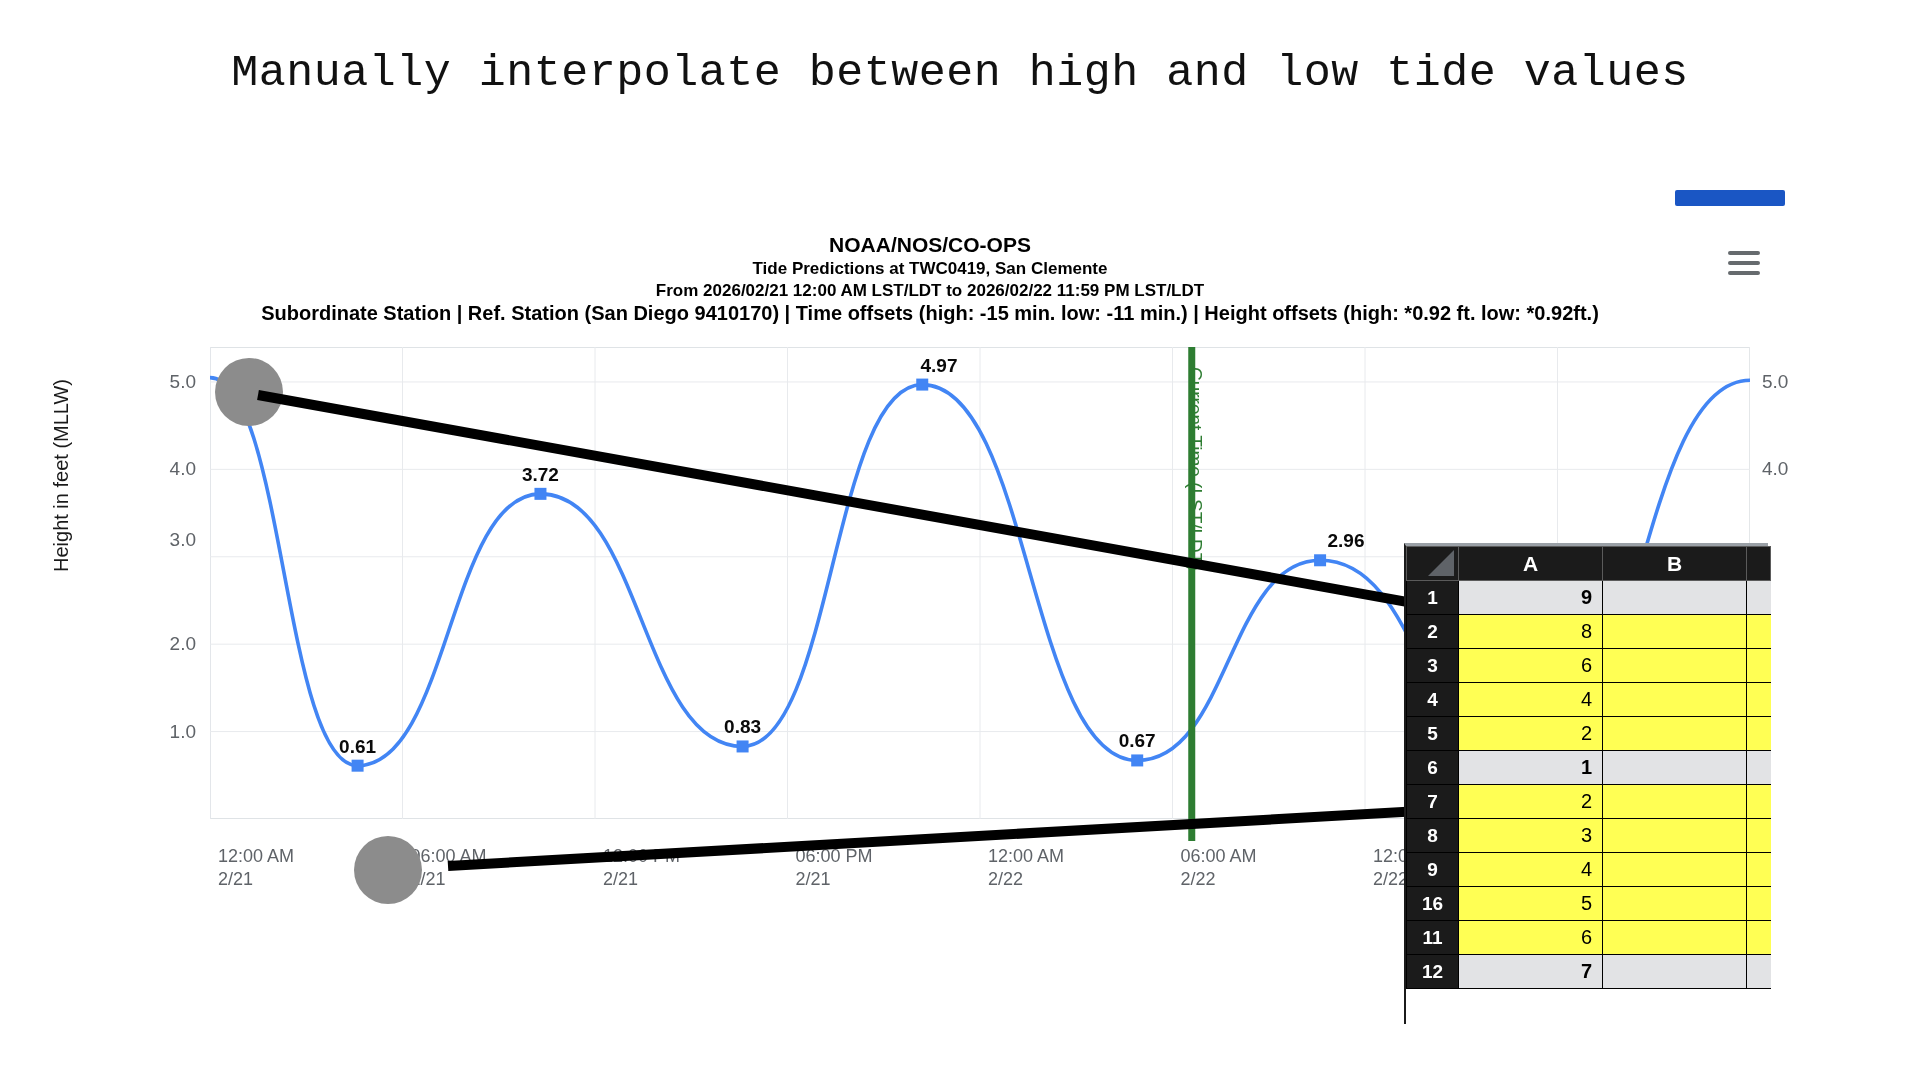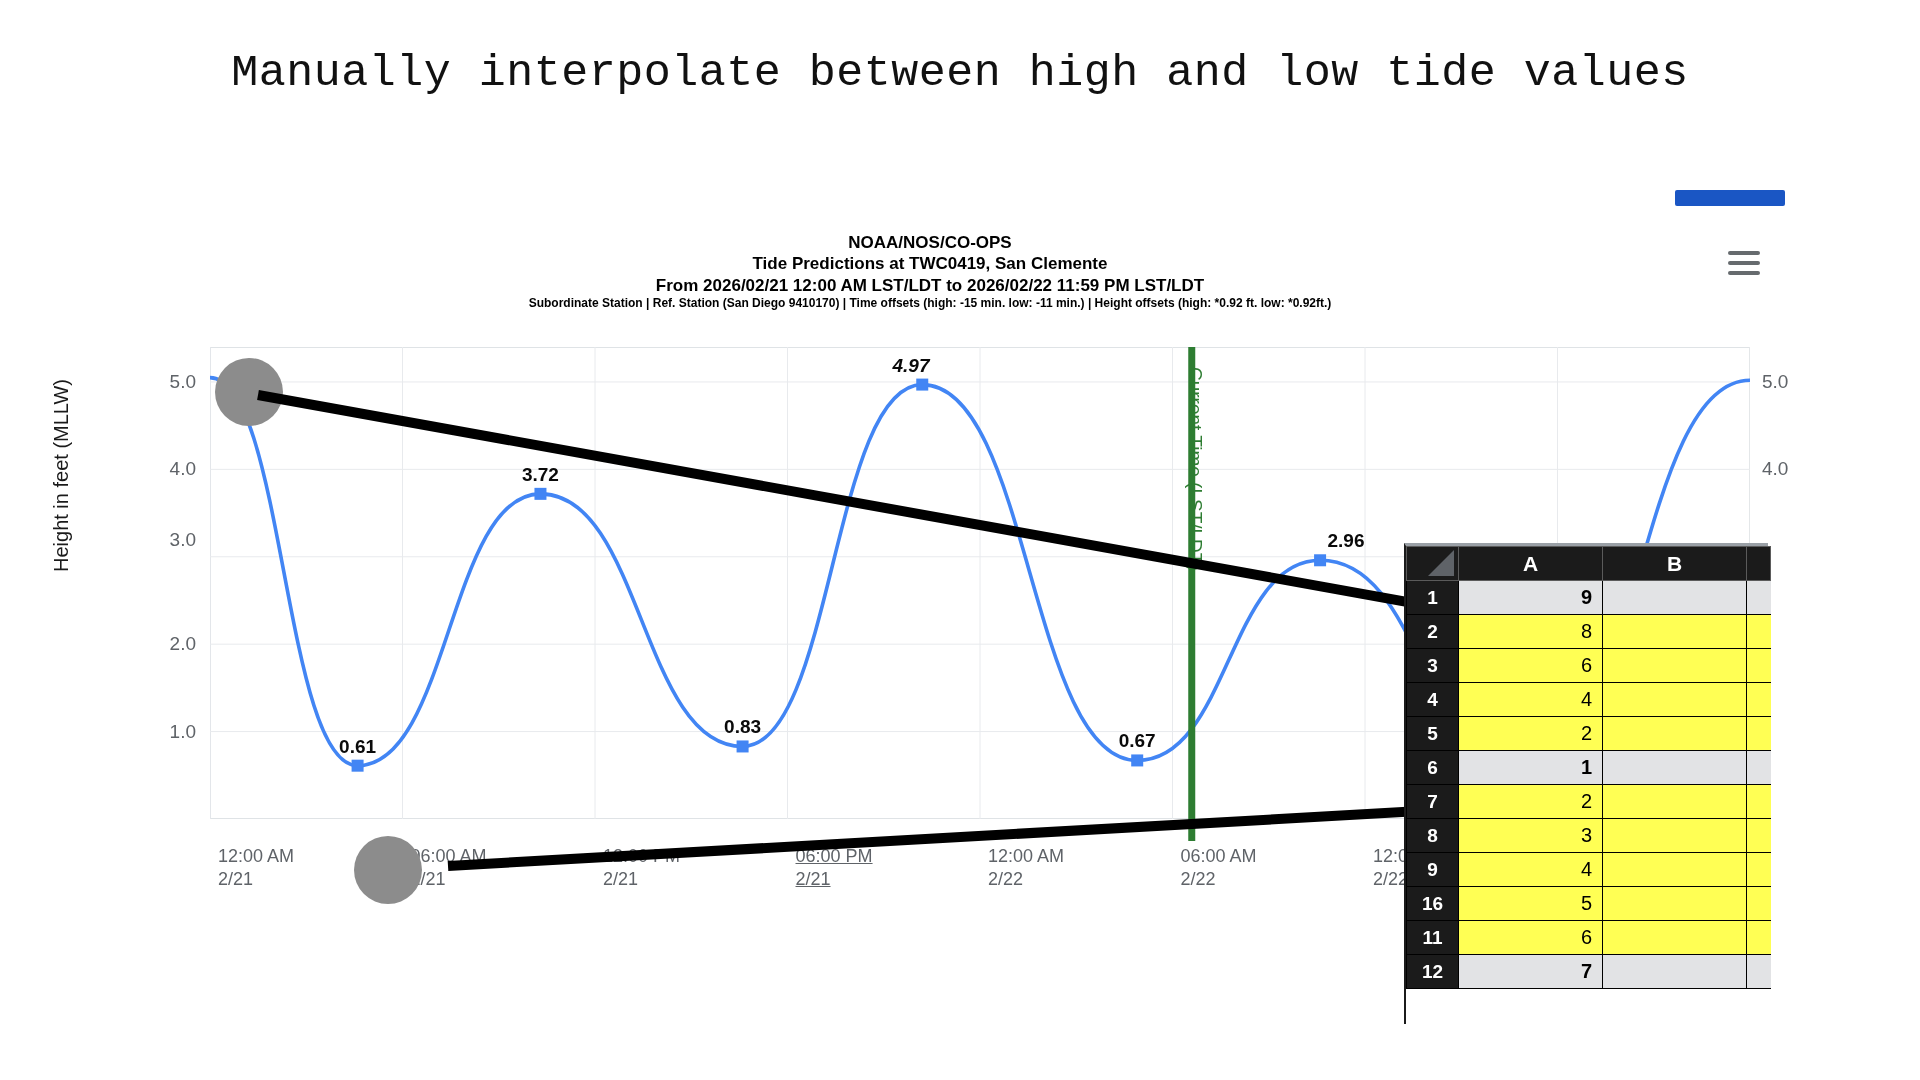--- a/index.html
+++ b/index.html
@@ -53,24 +53,24 @@
   }
   .chart-header {
     position: absolute; left: 0; top: 0; width: 1740px;
     text-align: center;
     color: #000;
     font-size: 17px;
     font-weight: bold;
     line-height: 1.25;
   }
   .chart-header .h-line { display: block; white-space: nowrap; }
-  .chart-header .h1 { font-size: 17px; }
+  .chart-header .h1 { font-size: 21px; }
   .chart-header .h2 { font-size: 17px; }
   .chart-header .h3 { font-size: 17px; }
-  .chart-header .h4 { font-size: 12px; }
+  .chart-header .h4 { font-size: 20px; }
 
   .ylabel {
     position: absolute;
     left: -10px; top: 340px;
     transform: rotate(-90deg);
     transform-origin: left top;
     font-size: 20px;
     color: #1a1a1a;
     white-space: nowrap;
   }
@@ -247,42 +247,42 @@
             <div>2/21</div>
           </div>
           <div class="xtick" style="left: 200.5px; top: 498px;">
             <div>06:00 AM</div>
             <div>2/21</div>
           </div>
           <div class="xtick" style="left: 393px; top: 498px;">
             <div>12:00 PM</div>
             <div>2/21</div>
           </div>
-          <div class="xtick" style="left: 585.5px; top: 498px; text-decoration: underline;">
+          <div class="xtick" style="left: 585.5px; top: 498px;">
             <div>06:00 PM</div>
             <div>2/21</div>
           </div>
           <div class="xtick" style="left: 778px; top: 498px;">
             <div>12:00 AM</div>
             <div>2/22</div>
           </div>
           <div class="xtick" style="left: 970.5px; top: 498px;">
             <div>06:00 AM</div>
             <div>2/22</div>
           </div>
           <div class="xtick" style="left: 1163px; top: 498px;">
             <div>12:00 </div>
             <div>2/22</div>
           </div>
         </div>
       <div id="ptlabels">
           <div class="pt-label" style="left: 147.583px; top: 388.681px;">0.61</div>
           <div class="pt-label" style="left: 330.458px; top: 116.844px;">3.72</div>
           <div class="pt-label" style="left: 532.583px; top: 369.452px;">0.83</div>
-          <div class="pt-label" style="left: 701px; top: 7.58519px; font-style: italic;">4.97</div>
+          <div class="pt-label" style="left: 729px; top: 7.58519px;">4.97</div>
           <div class="pt-label" style="left: 927.208px; top: 383.437px;">0.67</div>
           <div class="pt-label" style="left: 1136px; top: 183.274px; text-align: right;">2.96</div>
         </div>
       <div class="curtime-label" id="curtime-label" style="left: 995.75px; top: 20px;">Current Time (LST/LDT)</div>
       <div class="attribution" id="attribution" style="left: 1210px; top: 432px;">NOAA/NOS/Center for Opera</div>
     </div>
   </div>
 
   <svg class="anno-svg">
     <circle cx="249" cy="392" r="34" fill="#8c8c8c"></circle>

